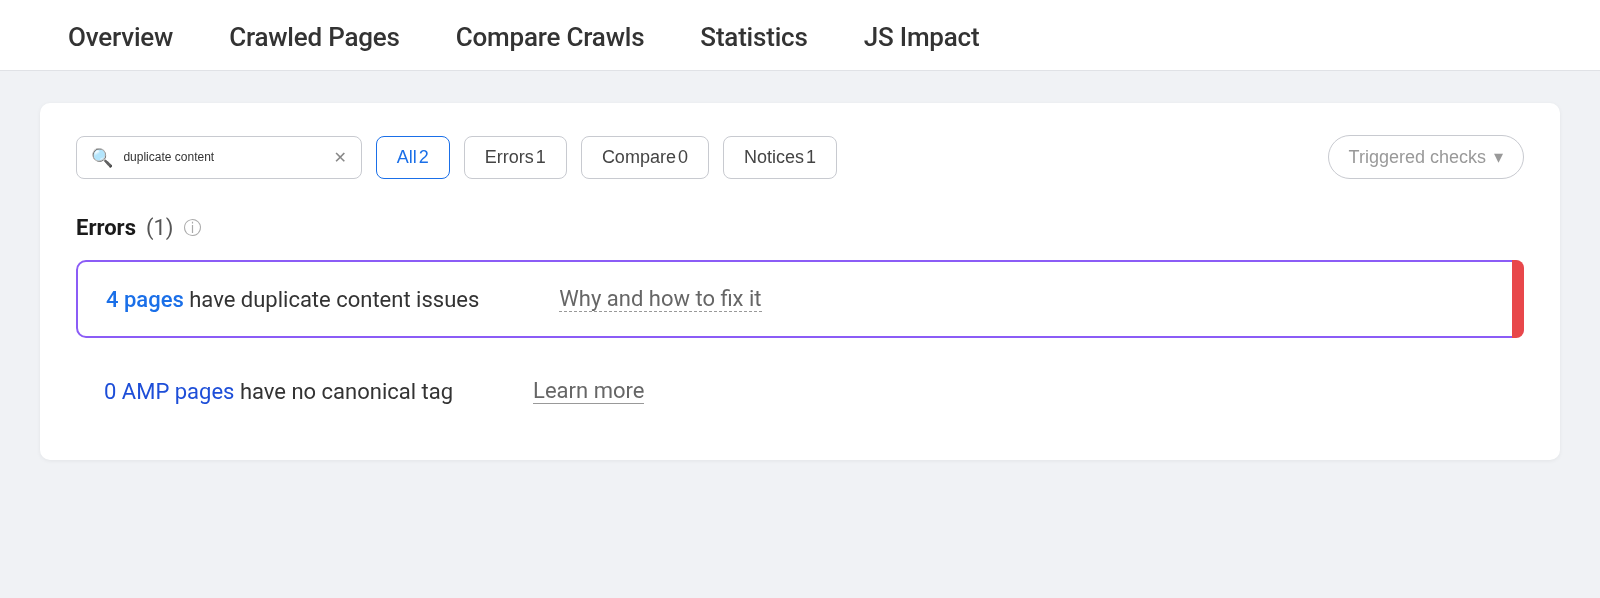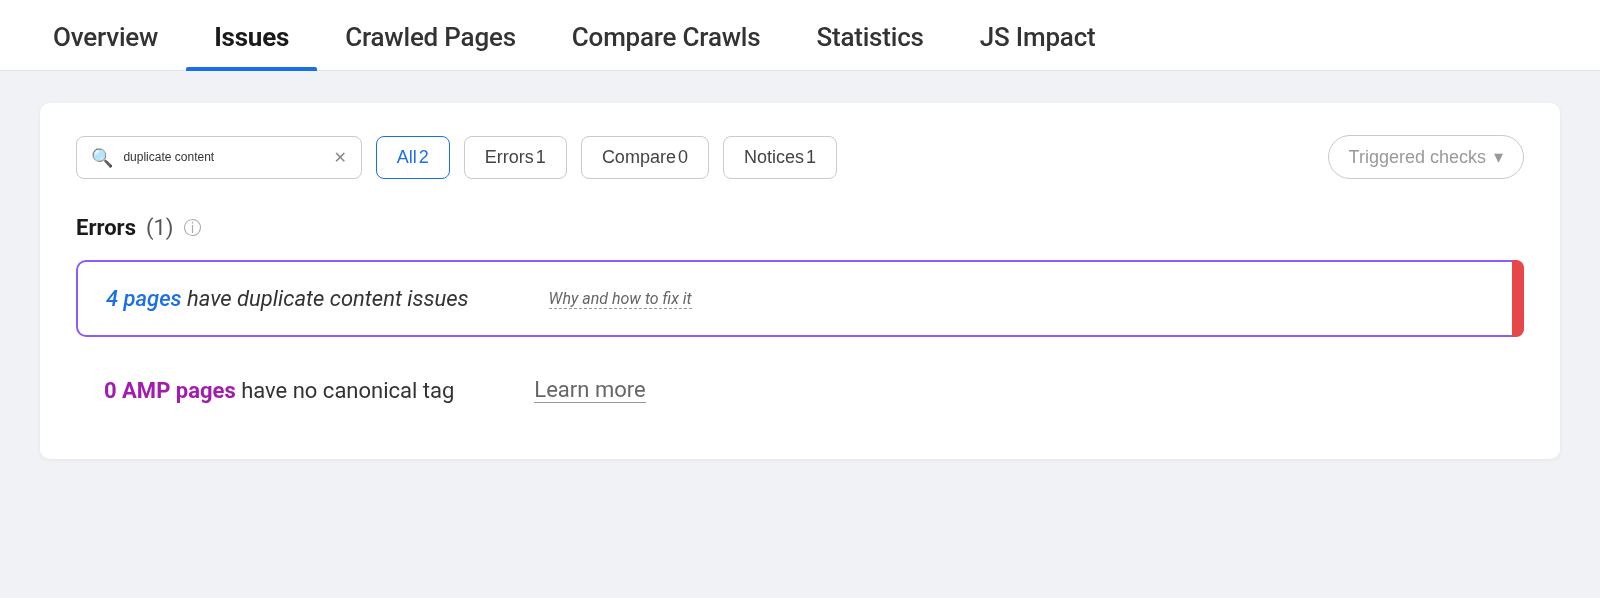--- a/index.html
+++ b/index.html
@@ -8,21 +8,21 @@
       background: #f0f2f5;
       width: 1600px;
       min-height: 598px;
     }
 
     
     .nav-tabs {
       background: #ffffff;
       display: flex;
       align-items: flex-end;
-      padding: 0 25px;
+      padding: 0 40px;
       border-bottom: 1px solid #e0e2e6;
       gap: 0;
     }
     .nav-tab {
       padding: 22px 28px 18px;
       font-size: 26px;
       font-weight: 500;
       color: #333;
       cursor: pointer;
       position: relative;
@@ -155,21 +155,20 @@
     .issue-row {
       border: 2.5px solid #8b5cf6;
       border-radius: 10px;
       padding: 24px 28px;
       margin-bottom: 16px;
       display: flex;
       align-items: center;
       gap: 40px;
       background: #fff;
       position: relative;
-      font-style: italic;
     }
     .issue-row::after {
       content: '';
       position: absolute;
       top: -2px;
       right: -2px;
       bottom: -2px;
       width: 12px;
       background: #e8474a;
       border-radius: 0 8px 8px 0;
@@ -180,61 +179,60 @@
       color: #333;
     }
     .issue-link {
       color: #1a6fe8;
       font-weight: 500;
       text-decoration: none;
       cursor: pointer;
     }
 
     .fix-link {
-      font-size: 16px;
+      font-size: 22px;
       color: #666;
       text-decoration: none;
       border-bottom: 1.5px dashed #999;
       cursor: pointer;
       margin-left: 40px;
     }
 
     
     .notice-row {
       padding: 24px 28px;
       display: flex;
       align-items: center;
       gap: 40px;
     }
     .notice-text {
       font-size: 22px;
       color: #333;
     }
     .notice-link-green {
-      color: #a21caf;
-      font-weight: 700;
+      color: #1d4ed8;
+      font-weight: 400;
       text-decoration: none;
       cursor: pointer;
       text-align: center;
     }
     .learn-more-link {
       font-size: 22px;
       color: #666;
       text-decoration: none;
       border-bottom: 1.5px solid #999;
       cursor: pointer;
       margin-left: 40px;
     }
   </style>
 </head>
 <body>
 
 <nav class="nav-tabs">
   <div class="nav-tab">Overview</div>
-  <div class="nav-tab active">Issues</div>
   <div class="nav-tab">Crawled Pages</div>
   <div class="nav-tab">Compare Crawls</div>
   <div class="nav-tab">Statistics</div>
   <div class="nav-tab">JS Impact</div>
 </nav>
 
 <div class="main-content">
   <div class="content-card">
 
     <div class="filter-row">

